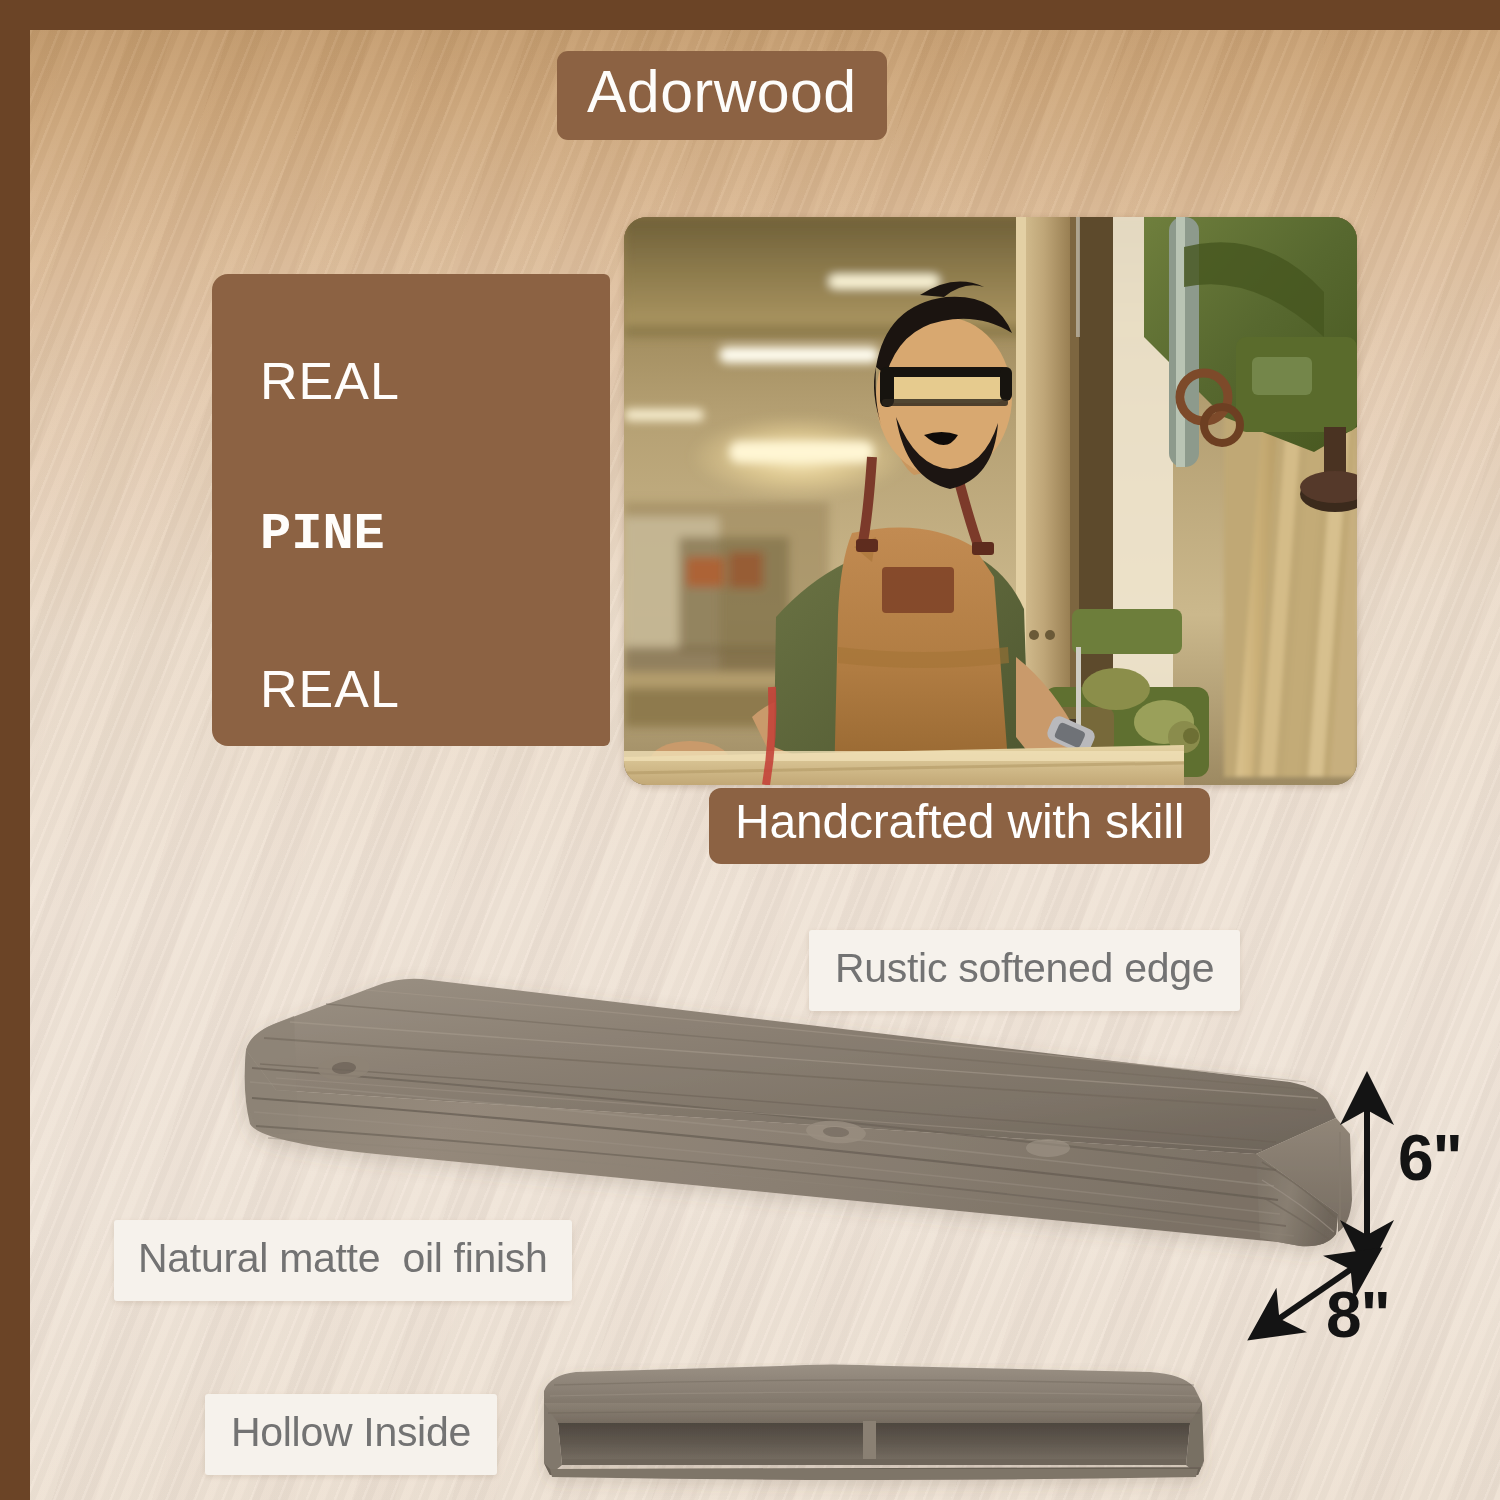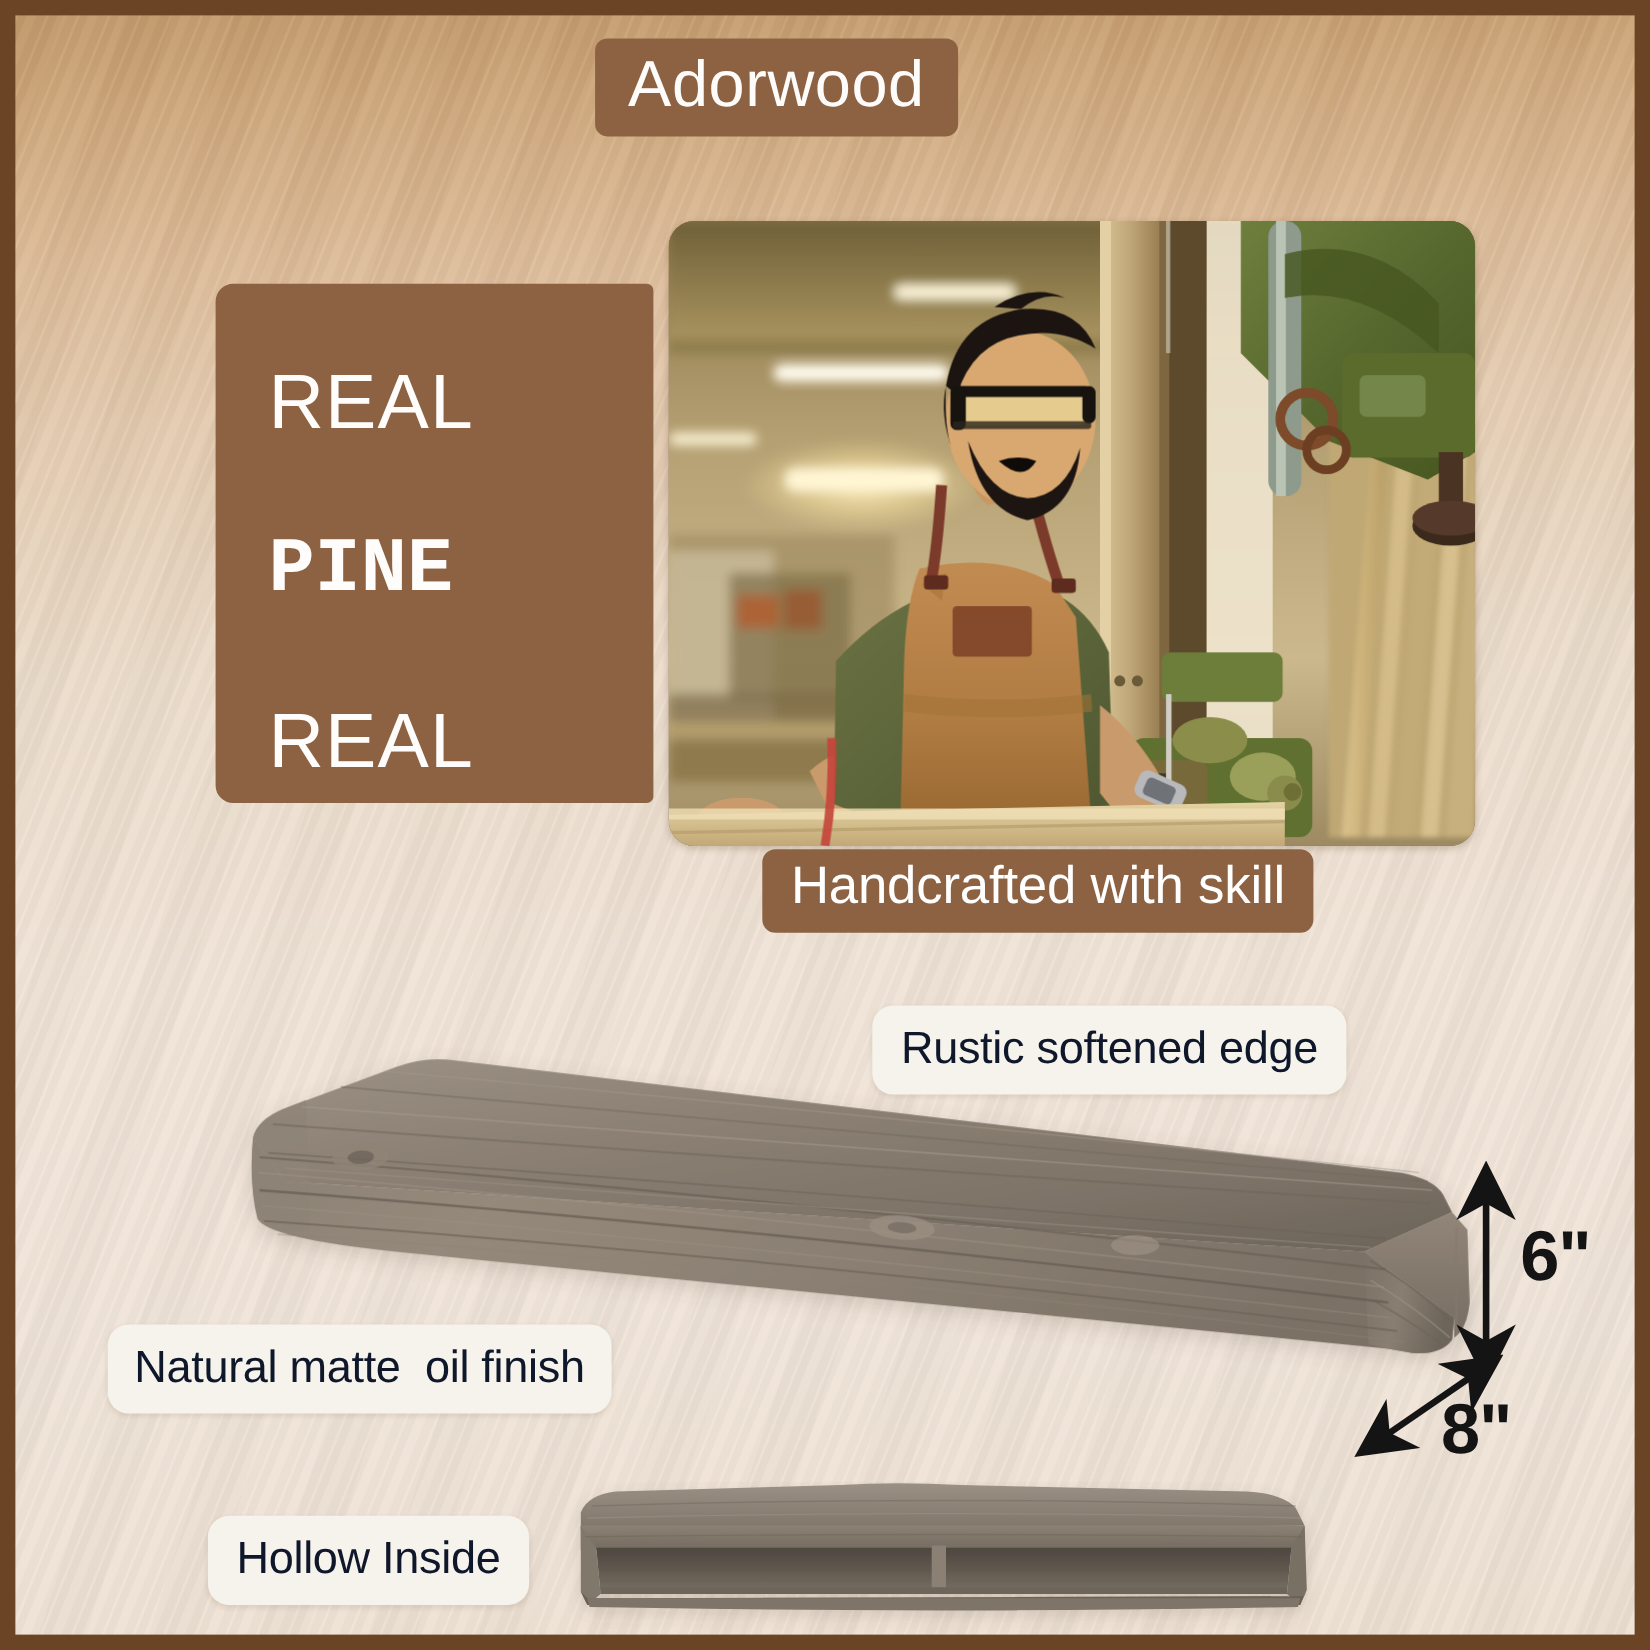--- a/index.html
+++ b/index.html
@@ -6,21 +6,21 @@
   html,body { width:1500px; height:1500px; }
   body {
     font-family:"Liberation Sans", sans-serif;
     background:#6b4426;
     overflow:hidden;
   }
   #canvas {
     position:relative;
     width:1500px; height:1052px;
     background:#6b4426;
-    padding:14px;
+    padding:30px;
   }
   #stage {
     position:relative;
     width:1472px; height:1472px;
     overflow:hidden;
     background:
       repeating-linear-gradient(112deg,
         rgba(255,255,255,0.055) 0px,
         rgba(255,255,255,0.055) 2px,
         rgba(0,0,0,0.022) 3px,
@@ -60,21 +60,21 @@
   
   .headline {
     position:absolute; left:182px; top:244px;
     width:398px; height:472px;
     background:#8c6243;
     border-radius:16px 6px 6px 16px;
     padding:30px 0 0 48px;
   }
   .headline .ln {
     color:#fffdfb;
-    font-size:70px;
+    font-size:52px;
     line-height:154px;
     letter-spacing:1px;
   }
   .headline .ln.bold { font-weight:700; letter-spacing:0px;font-family:Liberation Mono, monospace; }
 
   
   .photo {
     position:absolute; left:594px; top:187px;
     width:733px; height:568px;
     border-radius:23px;
@@ -93,22 +93,22 @@
     font-size:48px;
     line-height:1.04;
     letter-spacing:-0.2px;
     margin-left:43px;
   }
 
   
   .pill {
     position:absolute;
     background:#f6f2ec;
-    border-radius:19px;
-    color:#0f172a;
+    border-radius:3px;
+    color:#737373;
     font-size:41px;
     line-height:1;
     letter-spacing:-0.3px;
     white-space:pre;
     box-shadow:0 2px 5px rgba(110,80,50,0.13);
   }
   #pill-rustic  { left:779px; top:900px;  padding:18px 26px 22px 26px; }
   #pill-matte   { left:84px;  top:1190px; padding:18px 24px 22px 24px; }
   #pill-hollow  { left:152px; top:1364px; padding:18px 26px 22px 26px;margin-left:23px; }
 

